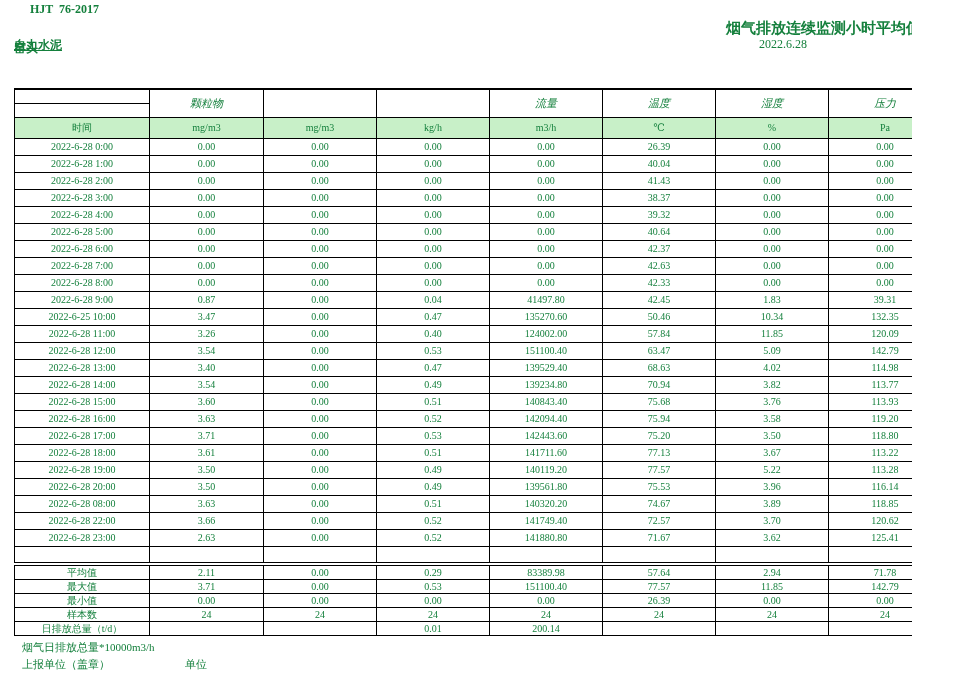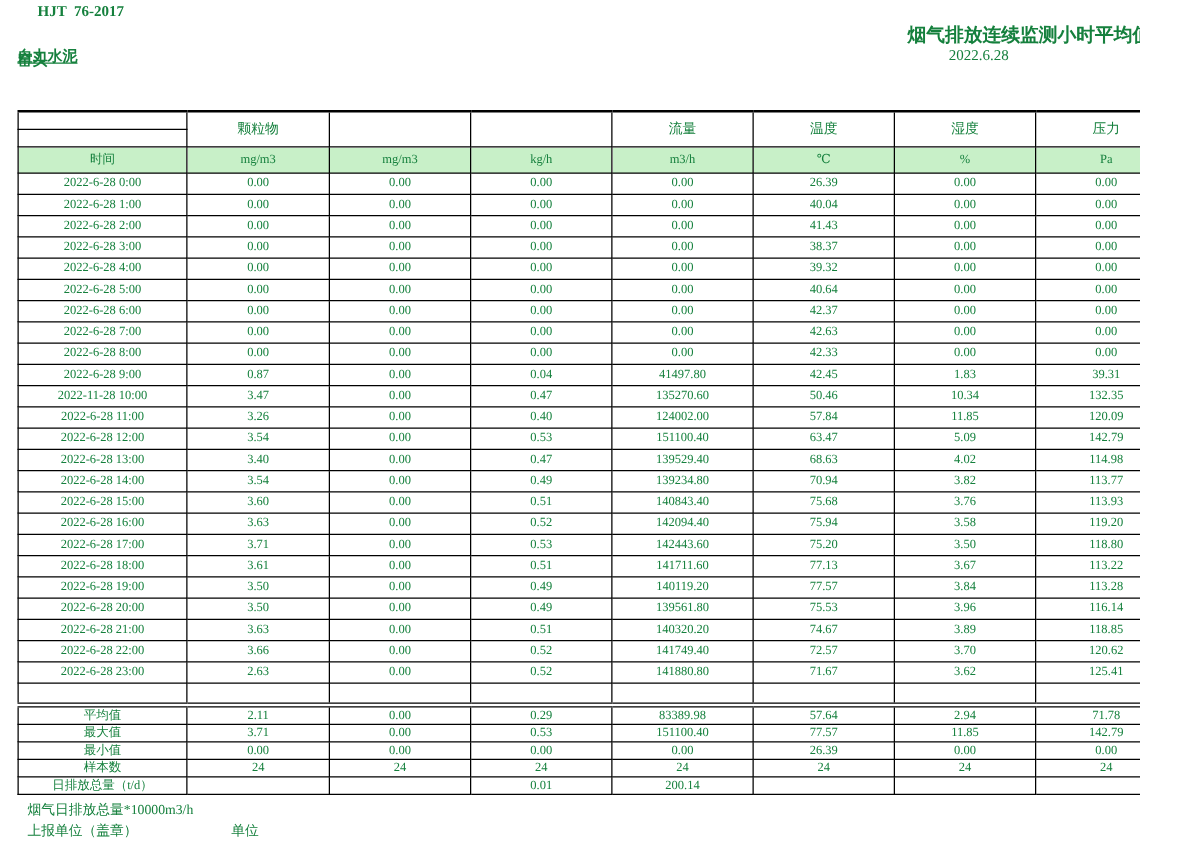--- a/index.html
+++ b/index.html
@@ -33,21 +33,21 @@
     width:927px;
     border-collapse:collapse;table-layout:fixed;
     font-size:10px;
   }
   table.report td{
     border:1px solid #000;
     text-align:center;vertical-align:middle;
     padding:0;height:16px;line-height:16px;
     overflow:hidden;white-space:nowrap;
   }
-  table.report tr.group-row td, table.report tr.group-row2 td{height:13px;line-height:13px;font-size:11px;}
+  table.report tr.group-row td, table.report tr.group-row2 td{height:13px;line-height:13px;font-size:11px;font-style:italic;}
   table.report td.tall-head{height:28px;line-height:28px;font-size:11px;}
   table.report tr.unit-row td{
     background:#c8f0c8;height:20px;line-height:20px;font-size:10px;
   }
   table.report tr.empty-row td{height:15px;}
   table.report tr.summary-row td{height:13px;line-height:13px;}
   table.report tr.summary-first td{border-top:4px double #000;}
   table.report tr.top-edge td{border-top:2px solid #000;}
   .footer-note{
     position:absolute;left:22px;top:640px;font-size:11px;
@@ -201,21 +201,21 @@
           <td>2022-6-28 9:00</td>
           <td>0.87</td>
           <td>0.00</td>
           <td>0.04</td>
           <td>41497.80</td>
           <td>42.45</td>
           <td>1.83</td>
           <td>39.31</td>
         </tr>
         <tr>
-          <td>2022-11-28 10:00</td>
+          <td>2022-6-25 10:00</td>
           <td>3.47</td>
           <td>0.00</td>
           <td>0.47</td>
           <td>135270.60</td>
           <td>50.46</td>
           <td>10.34</td>
           <td>132.35</td>
         </tr>
         <tr>
           <td>2022-6-28 11:00</td>
@@ -297,35 +297,35 @@
           <td>3.67</td>
           <td>113.22</td>
         </tr>
         <tr>
           <td>2022-6-28 19:00</td>
           <td>3.50</td>
           <td>0.00</td>
           <td>0.49</td>
           <td>140119.20</td>
           <td>77.57</td>
-          <td>3.84</td>
+          <td>5.22</td>
           <td>113.28</td>
         </tr>
         <tr>
           <td>2022-6-28 20:00</td>
           <td>3.50</td>
           <td>0.00</td>
           <td>0.49</td>
           <td>139561.80</td>
           <td>75.53</td>
           <td>3.96</td>
           <td>116.14</td>
         </tr>
         <tr>
-          <td>2022-6-28 21:00</td>
+          <td>2022-6-28 08:00</td>
           <td>3.63</td>
           <td>0.00</td>
           <td>0.51</td>
           <td>140320.20</td>
           <td>74.67</td>
           <td>3.89</td>
           <td>118.85</td>
         </tr>
         <tr>
           <td>2022-6-28 22:00</td>

